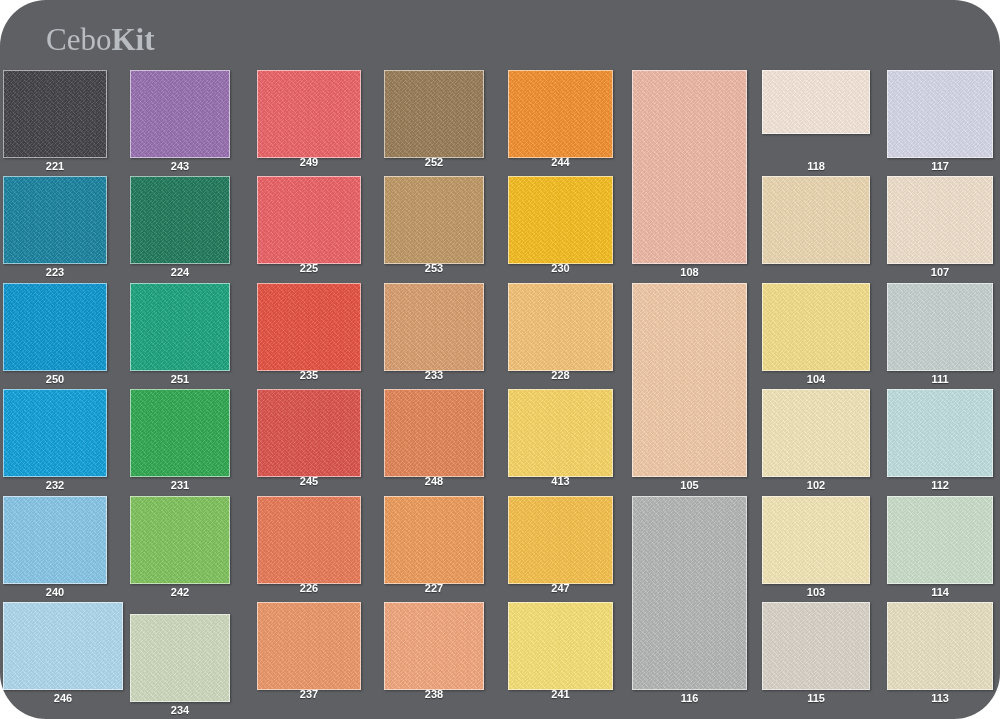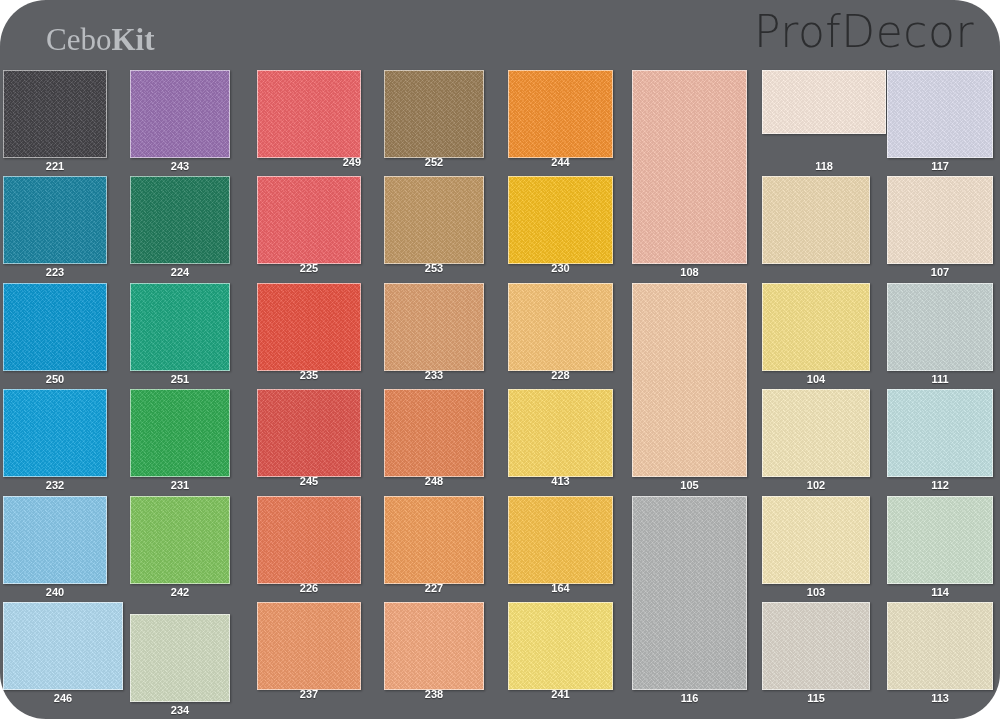--- a/index.html
+++ b/index.html
@@ -88,48 +88,47 @@
 </head>
 <body>
 
 <div id="page">
   <div id="panel"></div>
 
   <div id="brand-logo">
     <span class="light">Cebo</span><span class="bold">Kit</span>
   </div>
 
-  <div id="product-logo">ProfDecor</div>
 
   <div id="grid">
       <div class="cell" style="left: 3px; top: 70px; width: 104px; height: 88px;">
         <div class="swatch" style="background-image: repeating-linear-gradient(135deg, rgba(255, 255, 255, 0.1) 0px, rgba(255, 255, 255, 0.1) 1px, rgba(0, 0, 0, 0.043) 1px, rgba(0, 0, 0, 0.043) 3px), repeating-linear-gradient(48deg, rgba(255, 255, 255, 0.07) 0px, rgba(255, 255, 255, 0.07) 1px, rgba(0, 0, 0, 0.035) 1px, rgba(0, 0, 0, 0.035) 4px), linear-gradient(rgb(70, 69, 74), rgb(70, 69, 74));"></div>
         <div class="label" style="top: 90px;">221</div>
       </div>
       <div class="cell" style="left: 130px; top: 70px; width: 100px; height: 88px;">
         <div class="swatch" style="background-image: repeating-linear-gradient(135deg, rgba(255, 255, 255, 0.1) 0px, rgba(255, 255, 255, 0.1) 1px, rgba(0, 0, 0, 0.043) 1px, rgba(0, 0, 0, 0.043) 3px), repeating-linear-gradient(48deg, rgba(255, 255, 255, 0.07) 0px, rgba(255, 255, 255, 0.07) 1px, rgba(0, 0, 0, 0.035) 1px, rgba(0, 0, 0, 0.035) 4px), linear-gradient(rgb(154, 115, 180), rgb(154, 115, 180));"></div>
         <div class="label" style="top: 90px;">243</div>
       </div>
       <div class="cell" style="left: 257px; top: 70px; width: 104px; height: 88px;">
         <div class="swatch" style="background-image: repeating-linear-gradient(135deg, rgba(255, 255, 255, 0.1) 0px, rgba(255, 255, 255, 0.1) 1px, rgba(0, 0, 0, 0.043) 1px, rgba(0, 0, 0, 0.043) 3px), repeating-linear-gradient(48deg, rgba(255, 255, 255, 0.07) 0px, rgba(255, 255, 255, 0.07) 1px, rgba(0, 0, 0, 0.035) 1px, rgba(0, 0, 0, 0.035) 4px), linear-gradient(rgb(240, 103, 107), rgb(240, 103, 107));"></div>
-        <div class="label" style="top: 86px; text-align: right;">249</div>
+        <div class="label" style="top: 86px;">249</div>
       </div>
       <div class="cell" style="left: 384px; top: 70px; width: 100px; height: 88px;">
         <div class="swatch" style="background-image: repeating-linear-gradient(135deg, rgba(255, 255, 255, 0.1) 0px, rgba(255, 255, 255, 0.1) 1px, rgba(0, 0, 0, 0.043) 1px, rgba(0, 0, 0, 0.043) 3px), repeating-linear-gradient(48deg, rgba(255, 255, 255, 0.07) 0px, rgba(255, 255, 255, 0.07) 1px, rgba(0, 0, 0, 0.035) 1px, rgba(0, 0, 0, 0.035) 4px), linear-gradient(rgb(156, 128, 89), rgb(156, 128, 89));"></div>
         <div class="label" style="top: 86px;">252</div>
       </div>
       <div class="cell" style="left: 508px; top: 70px; width: 105px; height: 88px;">
         <div class="swatch" style="background-image: repeating-linear-gradient(135deg, rgba(255, 255, 255, 0.1) 0px, rgba(255, 255, 255, 0.1) 1px, rgba(0, 0, 0, 0.043) 1px, rgba(0, 0, 0, 0.043) 3px), repeating-linear-gradient(48deg, rgba(255, 255, 255, 0.07) 0px, rgba(255, 255, 255, 0.07) 1px, rgba(0, 0, 0, 0.035) 1px, rgba(0, 0, 0, 0.035) 4px), linear-gradient(rgb(247, 147, 51), rgb(247, 147, 51));"></div>
         <div class="label" style="top: 86px;">244</div>
       </div>
       <div class="cell" style="left: 632px; top: 70px; width: 115px; height: 194px;">
         <div class="swatch" style="background-image: repeating-linear-gradient(135deg, rgba(255, 255, 255, 0.1) 0px, rgba(255, 255, 255, 0.1) 1px, rgba(0, 0, 0, 0.043) 1px, rgba(0, 0, 0, 0.043) 3px), repeating-linear-gradient(48deg, rgba(255, 255, 255, 0.07) 0px, rgba(255, 255, 255, 0.07) 1px, rgba(0, 0, 0, 0.035) 1px, rgba(0, 0, 0, 0.035) 4px), linear-gradient(rgb(243, 189, 170), rgb(243, 189, 170));"></div>
         <div class="label" style="top: 196px;">108</div>
       </div>
-      <div class="cell" style="left: 762px; top: 70px; width: 108px; height: 64px; padding-left: 16px;">
+      <div class="cell" style="left: 762px; top: 70px; width: 108px; height: 64px;">
         <div class="swatch" style="background-image: repeating-linear-gradient(135deg, rgba(255, 255, 255, 0.1) 0px, rgba(255, 255, 255, 0.1) 1px, rgba(0, 0, 0, 0.043) 1px, rgba(0, 0, 0, 0.043) 3px), repeating-linear-gradient(48deg, rgba(255, 255, 255, 0.07) 0px, rgba(255, 255, 255, 0.07) 1px, rgba(0, 0, 0, 0.035) 1px, rgba(0, 0, 0, 0.035) 4px), linear-gradient(rgb(250, 234, 222), rgb(250, 234, 222));"></div>
         <div class="label" style="top: 90px;">118</div>
       </div>
       <div class="cell" style="left: 887px; top: 70px; width: 106px; height: 88px;">
         <div class="swatch" style="background-image: repeating-linear-gradient(135deg, rgba(255, 255, 255, 0.1) 0px, rgba(255, 255, 255, 0.1) 1px, rgba(0, 0, 0, 0.043) 1px, rgba(0, 0, 0, 0.043) 3px), repeating-linear-gradient(48deg, rgba(255, 255, 255, 0.07) 0px, rgba(255, 255, 255, 0.07) 1px, rgba(0, 0, 0, 0.035) 1px, rgba(0, 0, 0, 0.035) 4px), linear-gradient(rgb(219, 220, 236), rgb(219, 220, 236));"></div>
         <div class="label" style="top: 90px;">117</div>
       </div>
       <div class="cell" style="left: 3px; top: 176px; width: 104px; height: 88px;">
         <div class="swatch" style="background-image: repeating-linear-gradient(135deg, rgba(255, 255, 255, 0.1) 0px, rgba(255, 255, 255, 0.1) 1px, rgba(0, 0, 0, 0.043) 1px, rgba(0, 0, 0, 0.043) 3px), repeating-linear-gradient(48deg, rgba(255, 255, 255, 0.07) 0px, rgba(255, 255, 255, 0.07) 1px, rgba(0, 0, 0, 0.035) 1px, rgba(0, 0, 0, 0.035) 4px), linear-gradient(rgb(29, 135, 164), rgb(29, 135, 164));"></div>
         <div class="label" style="top: 90px;">223</div>
@@ -229,21 +228,21 @@
       <div class="cell" style="left: 257px; top: 496px; width: 104px; height: 88px;">
         <div class="swatch" style="background-image: repeating-linear-gradient(135deg, rgba(255, 255, 255, 0.1) 0px, rgba(255, 255, 255, 0.1) 1px, rgba(0, 0, 0, 0.043) 1px, rgba(0, 0, 0, 0.043) 3px), repeating-linear-gradient(48deg, rgba(255, 255, 255, 0.07) 0px, rgba(255, 255, 255, 0.07) 1px, rgba(0, 0, 0, 0.035) 1px, rgba(0, 0, 0, 0.035) 4px), linear-gradient(rgb(236, 125, 90), rgb(236, 125, 90));"></div>
         <div class="label" style="top: 86px;">226</div>
       </div>
       <div class="cell" style="left: 384px; top: 496px; width: 100px; height: 88px;">
         <div class="swatch" style="background-image: repeating-linear-gradient(135deg, rgba(255, 255, 255, 0.1) 0px, rgba(255, 255, 255, 0.1) 1px, rgba(0, 0, 0, 0.043) 1px, rgba(0, 0, 0, 0.043) 3px), repeating-linear-gradient(48deg, rgba(255, 255, 255, 0.07) 0px, rgba(255, 255, 255, 0.07) 1px, rgba(0, 0, 0, 0.035) 1px, rgba(0, 0, 0, 0.035) 4px), linear-gradient(rgb(243, 160, 93), rgb(243, 160, 93));"></div>
         <div class="label" style="top: 86px;">227</div>
       </div>
       <div class="cell" style="left: 508px; top: 496px; width: 105px; height: 88px;">
         <div class="swatch" style="background-image: repeating-linear-gradient(135deg, rgba(255, 255, 255, 0.1) 0px, rgba(255, 255, 255, 0.1) 1px, rgba(0, 0, 0, 0.043) 1px, rgba(0, 0, 0, 0.043) 3px), repeating-linear-gradient(48deg, rgba(255, 255, 255, 0.07) 0px, rgba(255, 255, 255, 0.07) 1px, rgba(0, 0, 0, 0.035) 1px, rgba(0, 0, 0, 0.035) 4px), linear-gradient(rgb(250, 196, 78), rgb(250, 196, 78));"></div>
-        <div class="label" style="top: 86px;">164</div>
+        <div class="label" style="top: 86px;">247</div>
       </div>
       <div class="cell" style="left: 632px; top: 496px; width: 115px; height: 194px;">
         <div class="swatch" style="background-image: repeating-linear-gradient(135deg, rgba(255, 255, 255, 0.1) 0px, rgba(255, 255, 255, 0.1) 1px, rgba(0, 0, 0, 0.043) 1px, rgba(0, 0, 0, 0.043) 3px), repeating-linear-gradient(48deg, rgba(255, 255, 255, 0.07) 0px, rgba(255, 255, 255, 0.07) 1px, rgba(0, 0, 0, 0.035) 1px, rgba(0, 0, 0, 0.035) 4px), linear-gradient(rgb(185, 187, 187), rgb(185, 187, 187));"></div>
         <div class="label" style="top: 196px;">116</div>
       </div>
       <div class="cell" style="left: 762px; top: 496px; width: 108px; height: 88px;">
         <div class="swatch" style="background-image: repeating-linear-gradient(135deg, rgba(255, 255, 255, 0.1) 0px, rgba(255, 255, 255, 0.1) 1px, rgba(0, 0, 0, 0.043) 1px, rgba(0, 0, 0, 0.043) 3px), repeating-linear-gradient(48deg, rgba(255, 255, 255, 0.07) 0px, rgba(255, 255, 255, 0.07) 1px, rgba(0, 0, 0, 0.035) 1px, rgba(0, 0, 0, 0.035) 4px), linear-gradient(rgb(248, 234, 187), rgb(248, 234, 187));"></div>
         <div class="label" style="top: 90px;">103</div>
       </div>
       <div class="cell" style="left: 887px; top: 496px; width: 106px; height: 88px;">

